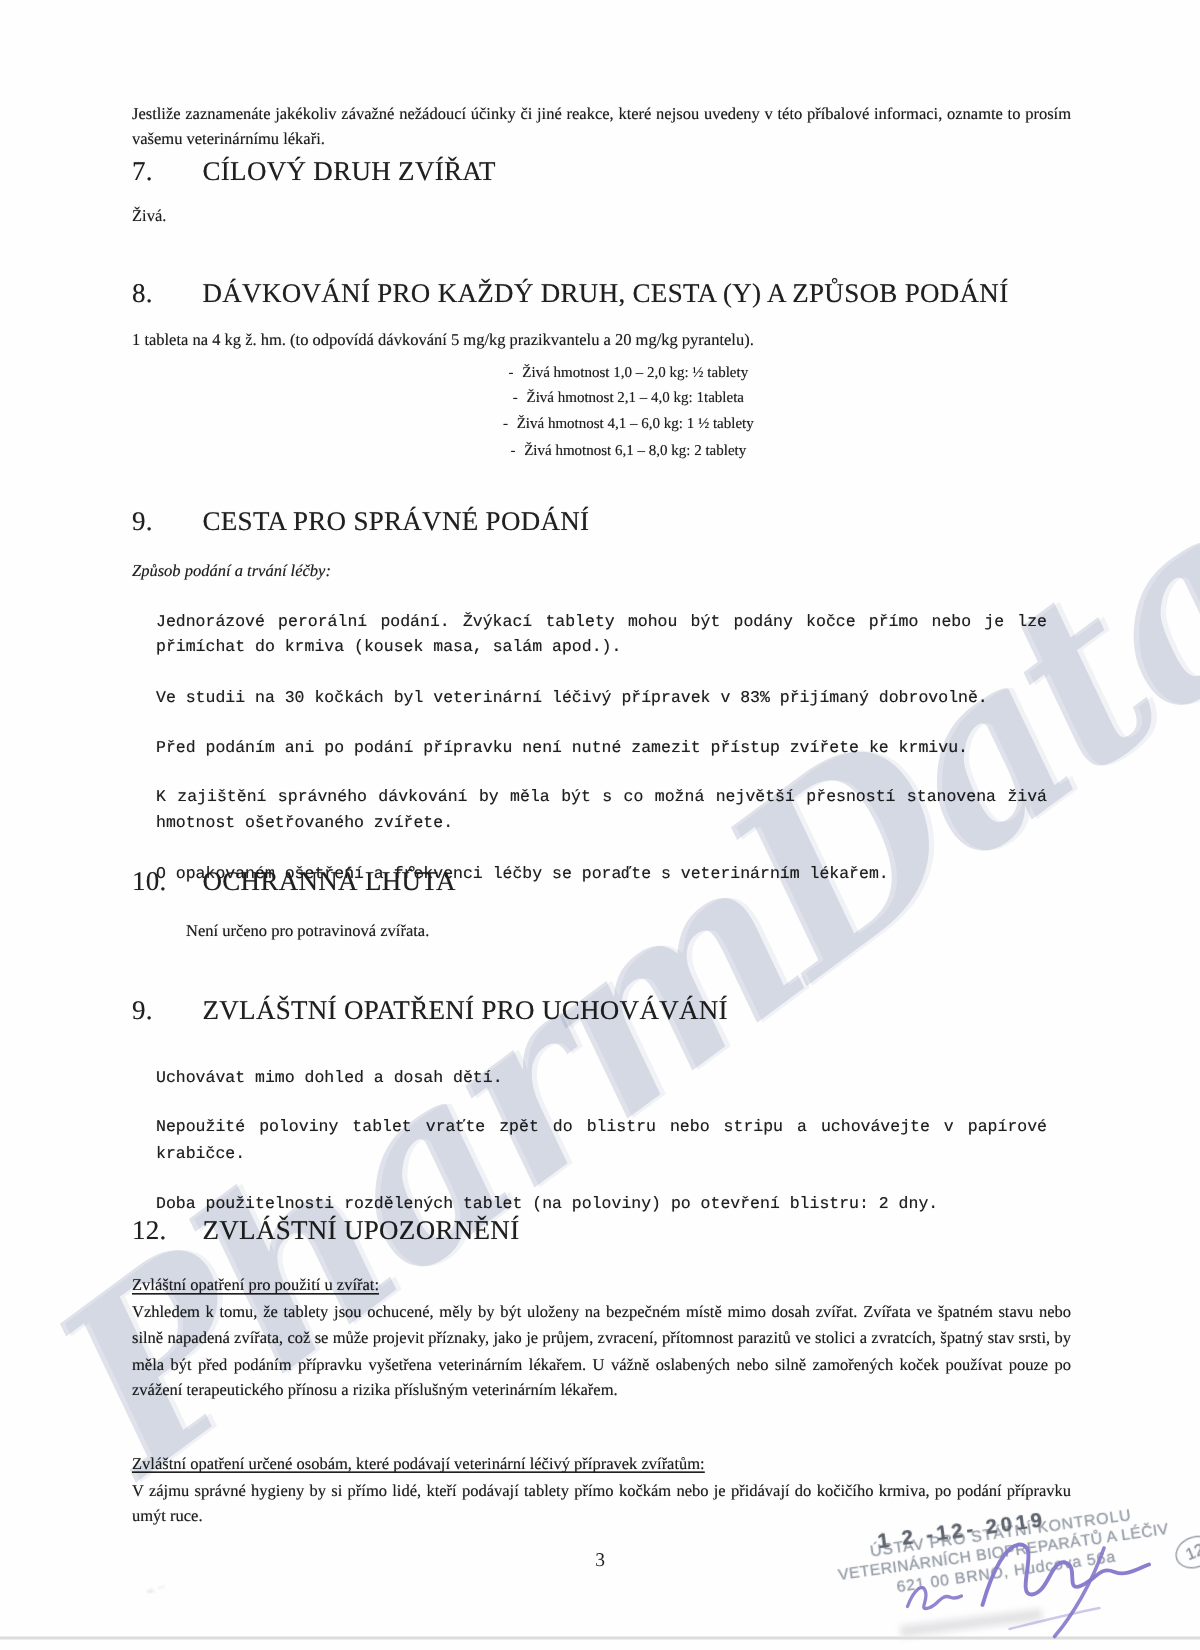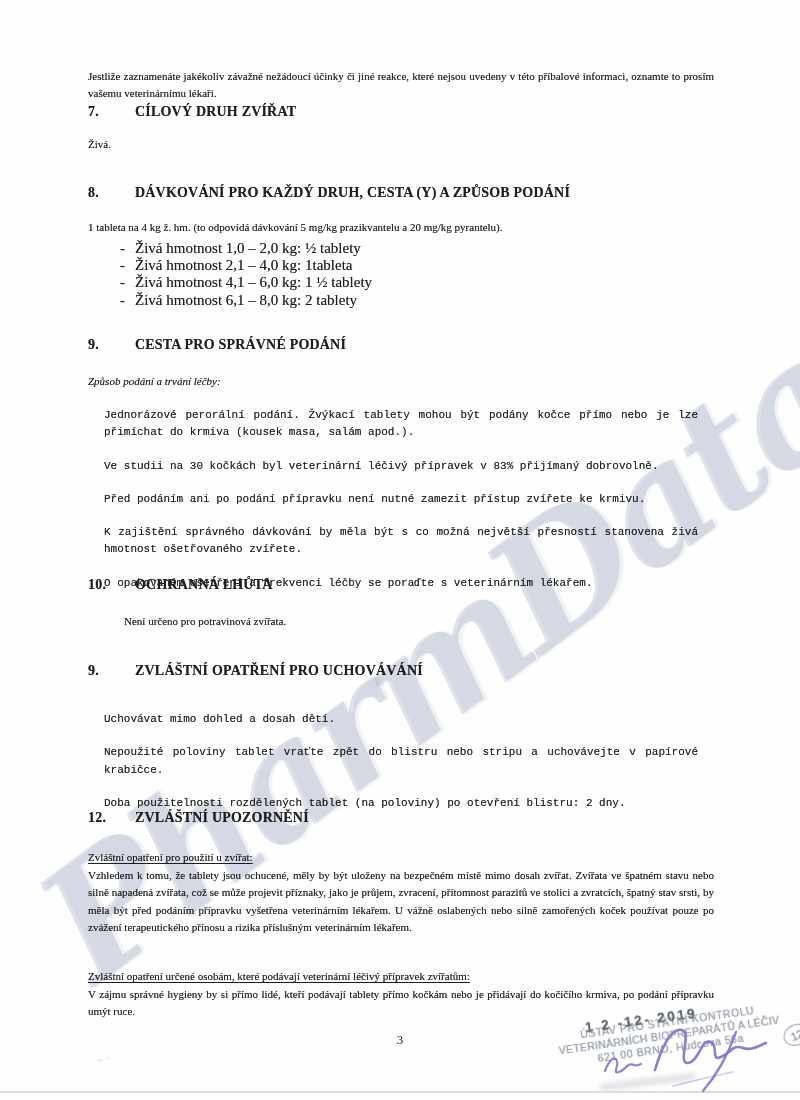--- a/index.html
+++ b/index.html
@@ -6,25 +6,25 @@
   #page{
     position:relative; width:800px; height:1100px; overflow:hidden;
     background:#fefefe;
     font-family:"Liberation Serif", serif;
     color:#1f1f1f;
   }
   .blk{position:absolute; left:88px; width:626px; font-size:11px; line-height:17.3px;}
   .just{text-align:justify;}
   .p{margin:16px;font-family:Liberation Mono, monospace;}
   .soft{text-shadow:0 0 .45px rgba(20,20,20,.55);}
-  .h{position:absolute; left:88px; width:640px; font-size:14px; font-weight:bold; letter-spacing:.2px;}
+  .h{position:absolute; left:88px; width:640px; font-size:18px; font-weight:normal; letter-spacing:.2px;}
   .hnum{display:inline-block; width:47px;}
   .italic{font-style:italic;}
   .ul{text-decoration:underline; text-underline-offset:2px;}
-  .bullets{position:absolute; left:120px; width:560px; font-size:15px; line-height:17.2px;}
+  .bullets{position:absolute; left:136px; width:560px; font-size:10px; line-height:17.2px;text-align:center;}
   .brow{white-space:nowrap;}
   .bm{display:inline-block; width:15px;}
   
   #watermark{
     position:absolute; left:6px; top:868px; z-index:4;
     transform:rotate(-36.5deg); transform-origin:0 0;
     font-family:"DejaVu Serif", serif; font-style:italic; font-weight:bold;
     font-size:158px; letter-spacing:-6px; white-space:nowrap;
     color:rgba(124,140,172,.24);
     mix-blend-mode:multiply; pointer-events:none;

